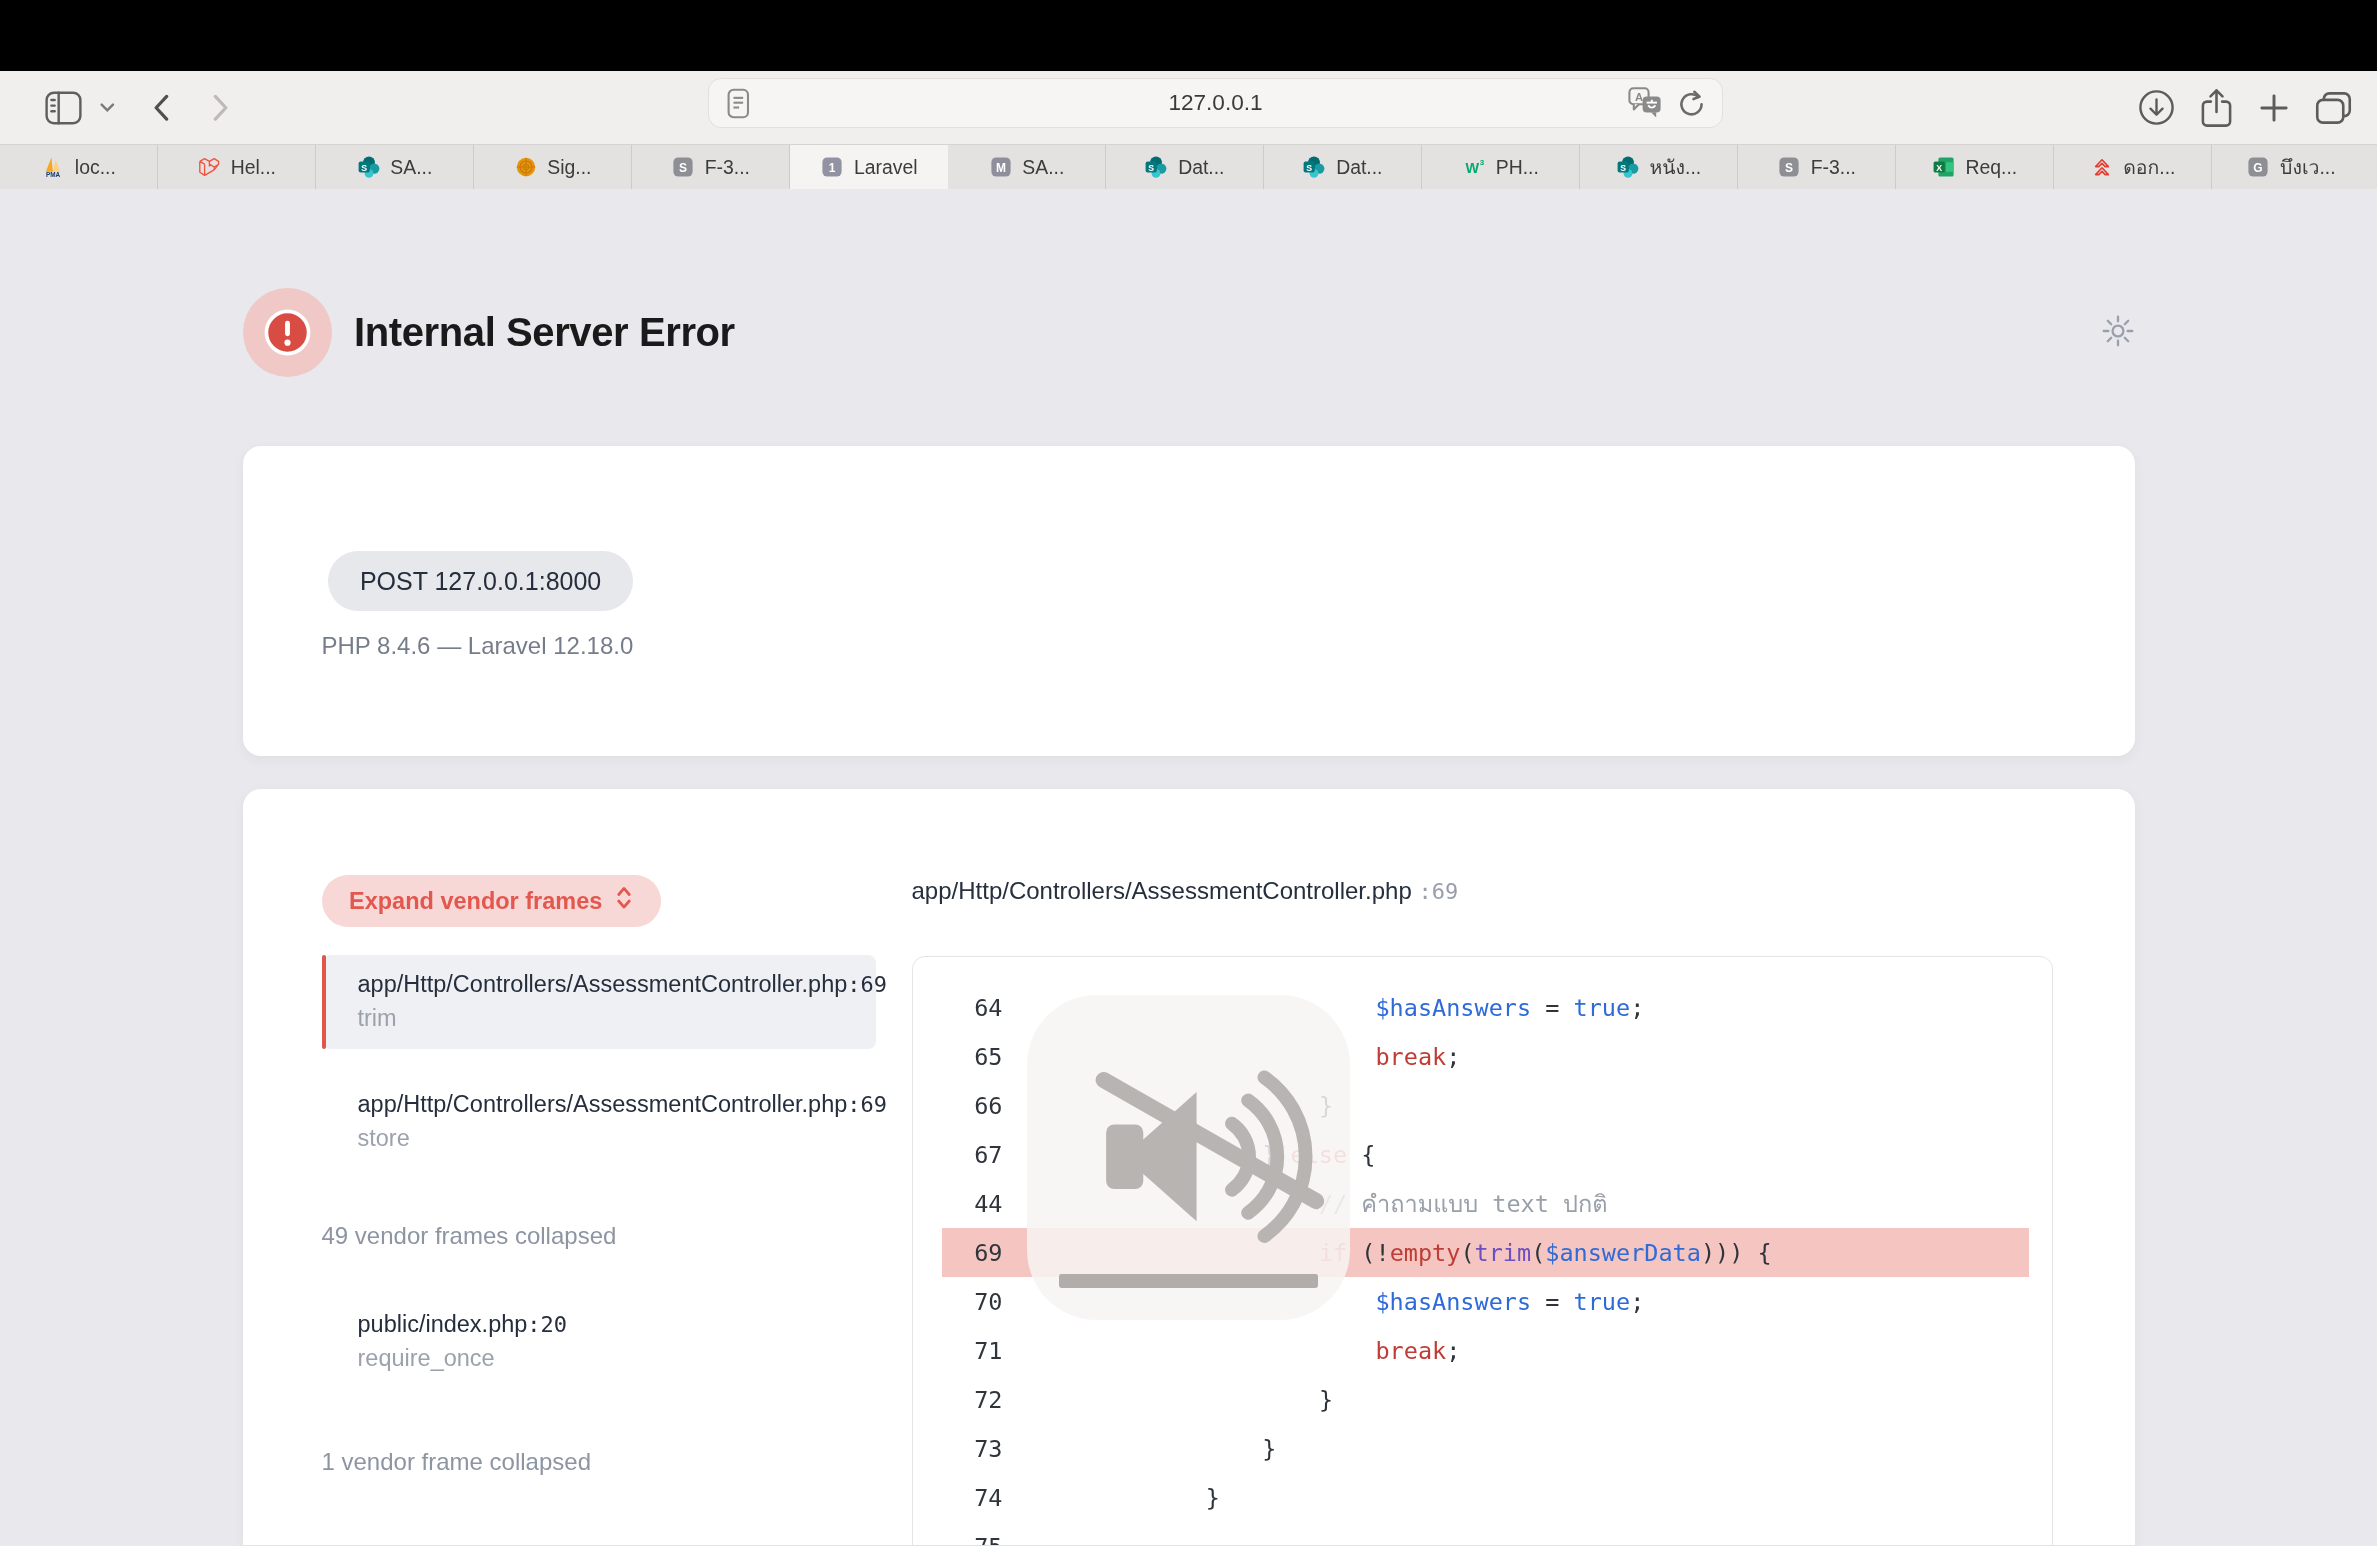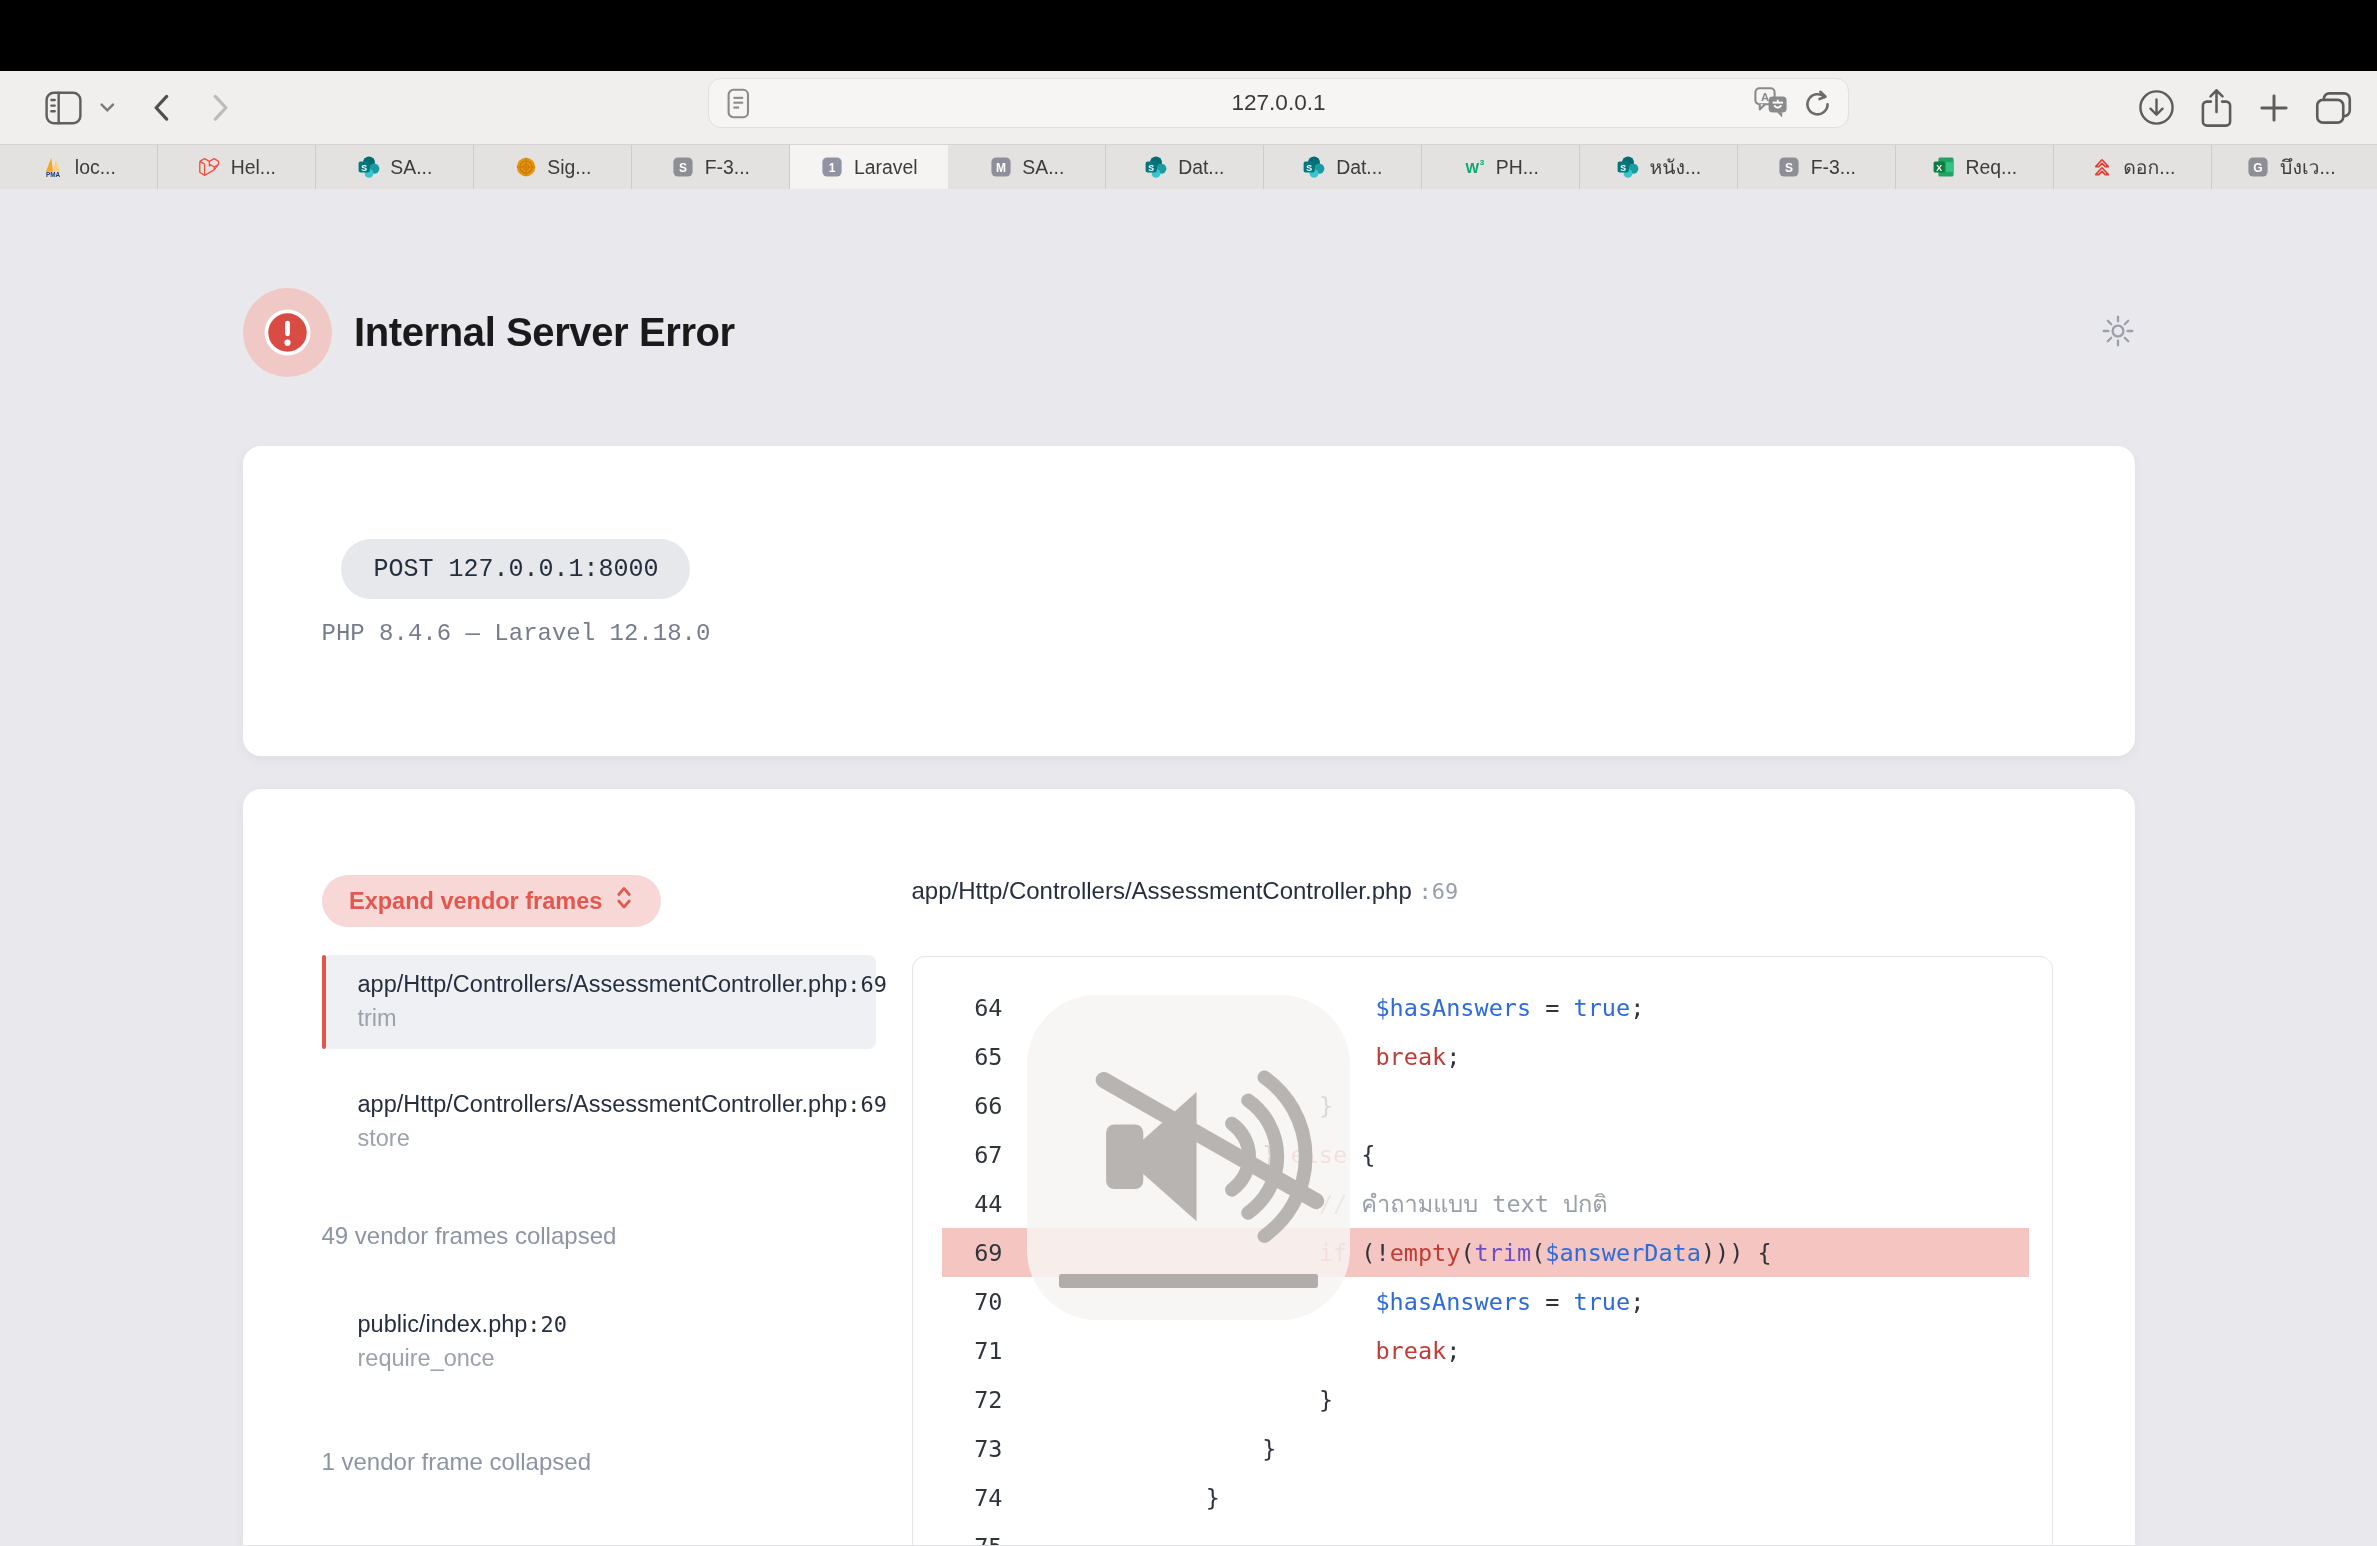--- a/index.html
+++ b/index.html
@@ -9,21 +9,21 @@
   
   .top-bar { height:71px; background:#000; }
 
   
   .toolbar { height:73px; background:#f1efee; position:relative;
              display:flex; align-items:center; }
   .tb-left { display:flex; align-items:center; margin-left:45px; gap:18px; }
   .tb-right { position:absolute; right:24px; display:flex; align-items:center; gap:22.6px; }
   .tb-btn { display:flex; align-items:center; justify-content:center; cursor:default; }
 
-  .url-field { position:absolute; left:708px; top:7.3px; width:1141px; height:50px;
+  .url-field { position:absolute; left:708px; top:7.3px; width:1015px; height:50px;
                background:#f7f5f4; border:1.6px solid #e2e0df; border-radius:13px;
                display:flex; align-items:center; }
   .url-text { position:absolute; left:0; right:0; text-align:center;
               font-size:22.6px; color:#3a3a3a; }
   .url-left-icon { position:absolute; left:18px; top:9px; }
   .url-right-icons { position:absolute; right:16px; top:8px; display:flex; gap:14.6px; align-items:center; }
 
   
   .tabstrip { height:45px; background:#e4e2e1; border-top:0.8px solid #d6d4d3;
               display:flex; }
@@ -49,21 +49,21 @@
 
   .card { background:#fff; border-radius:18px; box-shadow:0 3.2px 11.3px rgba(30,30,60,.05); }
 
   .error-card { margin-top:69px; height:310px; padding:81px 81px 0 79px;
                 display:flex; justify-content:space-between; align-items:flex-start; }
   .pill { display:inline-flex; align-items:center; height:58px; border-radius:29px;
           padding:0 34px; font-size:24px; font-weight:700; }
   .pill.red { background:#f8d8d6; color:#e2584e; }
   .error-message { margin-top:45px; font-size:36px; font-weight:700; color:#1c2430;
                    letter-spacing:-0.2px; }
-  .error-meta { margin-top:12px; text-align:center;font-family:Liberation Mono, monospace; }
+  .error-meta { margin-top:24px; text-align:right; }
   .request-pill { display:inline-flex; align-items:center; height:60px; border-radius:30px;
                   padding:0 32px; background:#e7e8eb; color:#252e3d; font-size:25px; font-weight:500; }
   .runtime { margin-top:21px; font-size:24px; color:#767d8a; }
 
   .main-card { margin-top:33px; height:756px; overflow:hidden; border-radius:18px 18px 0 0;
                padding:86px 82px 0 79px; display:flex; gap:36px; }
 
   
   .trace-col { width:554px; flex:0 0 554px; }
   .expand-btn { display:inline-flex; align-items:center; gap:13px; height:52px;

